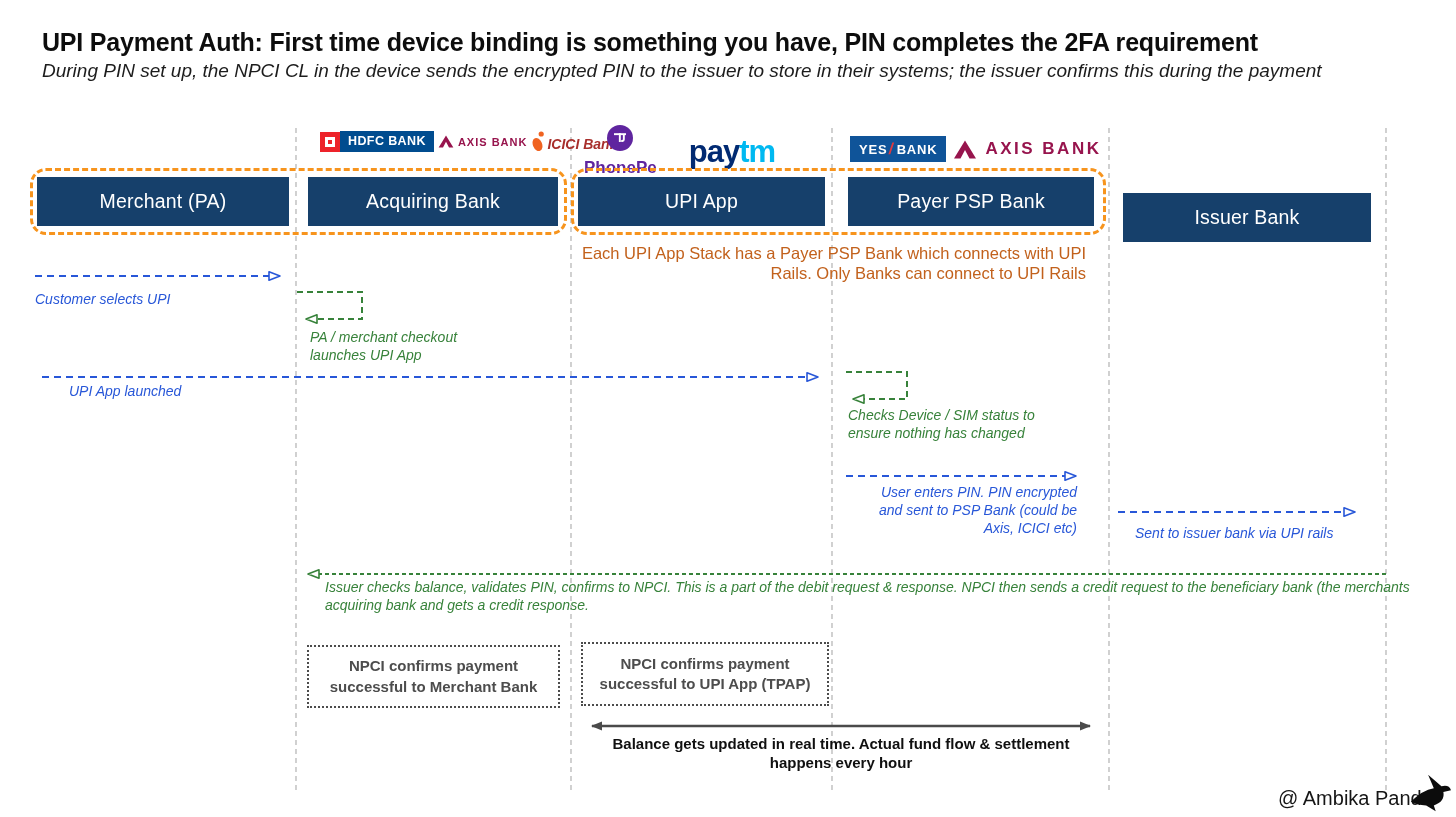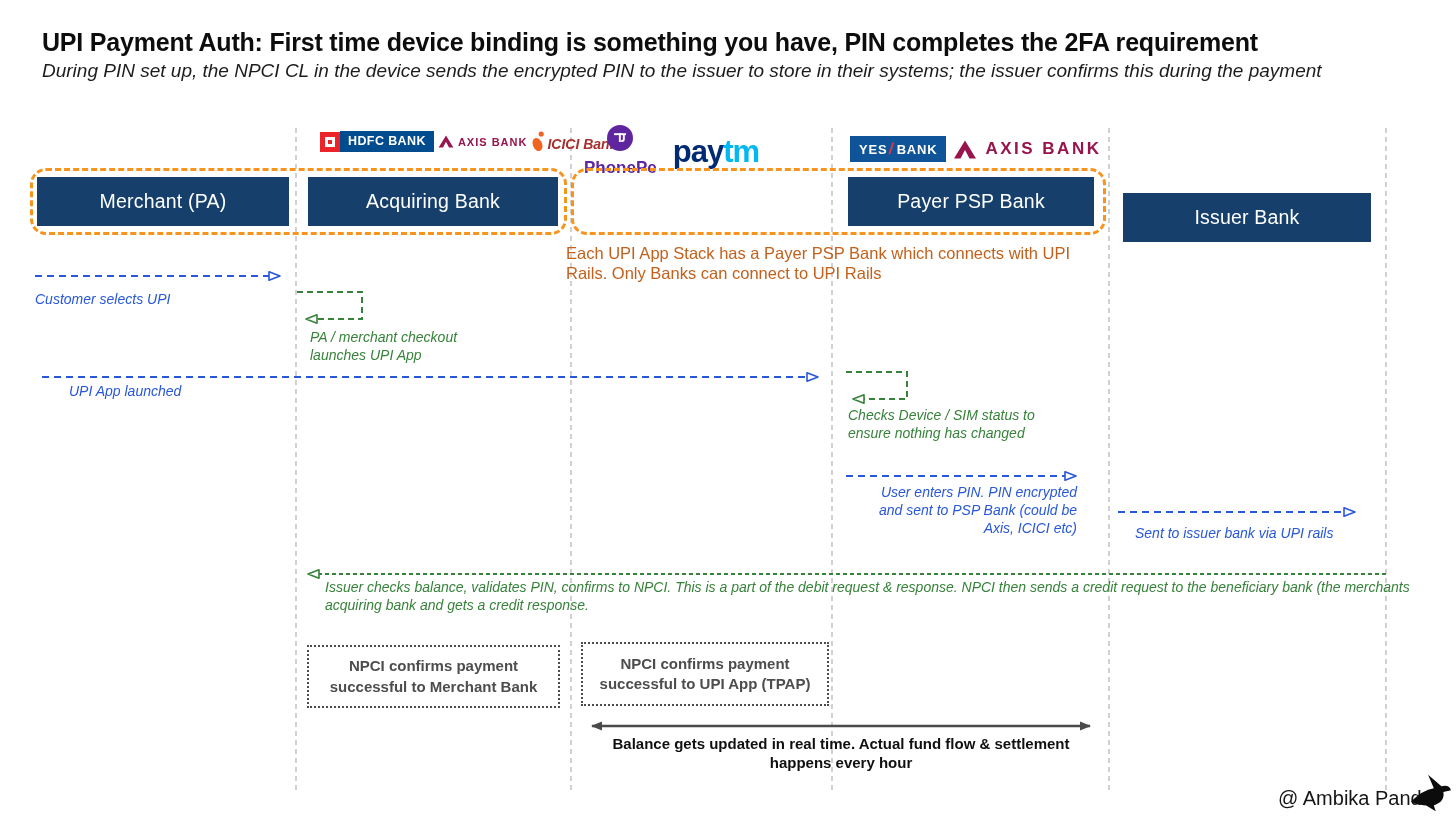--- a/index.html
+++ b/index.html
@@ -25,41 +25,41 @@
   .hdfc-mark { width:20px; height:20px; background:var(--hdfc_red,#ed232a); display:flex; align-items:center; justify-content:center; }
   .hdfc-mark-mid { width:10px; height:10px; background:#fff; display:flex; align-items:center; justify-content:center; }
   .hdfc-mark-core { width:4px; height:4px; background:var(--hdfc_red,#ed232a); }
   .hdfc-text { background:var(--hdfc_navy,#004c8f); color:#fff; font-weight:bold; font-size:12.5px; padding:3px 8px 4px 8px; letter-spacing:0.4px; }
   .axis-sm { display:flex; align-items:center; gap:4px; color:var(--axis_maroon,#97144d); font-weight:bold; font-size:11px; letter-spacing:1px; }
   .icici { display:flex; align-items:flex-end; gap:2px; color:#a82f2c; font-weight:bold; font-style:italic; font-size:14px; }
   .phonepe { display:flex; align-items:center; gap:7px;flex-direction:column; }
   .phonepe-circle { width:26px; height:26px; border-radius:50%; background:var(--phonepe_purple,#5f259f); display:flex; align-items:center; justify-content:center; }
   .phonepe-text { color:var(--phonepe_purple,#5f259f); font-weight:bold; font-size:17px; }
   .paytm { font-size:31px; font-weight:bold; letter-spacing:-1px; line-height:1; }
-  .paytm .pay { color:var(--paytm_navy,#012a72); }
+  .paytm .pay { color:var(--paytm_navy,#012a72);margin-left:16px; }
   .paytm .tm  { color:var(--paytm_cyan,#00b9f1); }
   .yesbank { background:var(--yes_blue,#0f5499); color:#fff; font-weight:bold; font-size:13px; padding:4px 9px; display:flex; align-items:center; letter-spacing:0.8px; }
   .yes-slash { color:#e03a3e; font-weight:bold; font-size:16px; margin:0 2px; transform:skewX(-8deg); }
   .axis-lg { display:flex; align-items:center; gap:8px; color:var(--axis_maroon,#97144d); font-weight:bold; font-size:17px; letter-spacing:2.5px; }
   
   .group { position:absolute; top:168px; height:67px; border:3px dashed var(--orange_dash,#f7941d); border-radius:16px; box-sizing:border-box; }
   .group-1 { left:30px;  width:537px; }
   .group-2 { left:571px; width:535px; }
   .lane-box {
     position:absolute; top:177px; height:49px; background:var(--navy,#16406b);
     color:#fff; display:flex; align-items:center; justify-content:center;
     font-size:19.5px; letter-spacing:0.2px;
   }
   .lane-1 { left:37px;   width:252px; }
   .lane-2 { left:308px;  width:250px; }
   .lane-3 { left:578px;  width:247px; }
   .lane-4 { left:848px;  width:246px; }
   .lane-5 { left:1123px; width:248px;margin-top:16px; }
   .group-note {
-    position:absolute; left:566px; top:243px; width:520px; text-align:left;
+    position:absolute; left:566px; top:243px; width:520px; text-align:right;
     color:var(--orange_text,#c2611c); font-size:16.5px; line-height:1.22;
   }
   
   .lines { position:absolute; left:0; top:0; pointer-events:none; }
   .lifeline { stroke:var(--lifeline_gray,#b8b8b8); stroke-width:1.3; stroke-dasharray:5 4; }
   .msg-blue { stroke:var(--blue,#2857d8); stroke-width:2; stroke-dasharray:7 5; fill:none; }
   .msg-green { stroke:var(--green,#37823a); stroke-width:2; stroke-dasharray:6 4; fill:none; }
   .msg-green-long { stroke:var(--green,#37823a); stroke-width:1.8; stroke-dasharray:4 3; fill:none; }
   .dbl-arrow { stroke:var(--gray_dark,#4a4a4a); stroke-width:2.4; }
   
@@ -178,20 +178,21 @@
         </svg>
       <span>AXIS BANK</span>
     </div>
   </div>
 
   <div class="group group-1"></div>
   <div class="group group-2"></div>
 
   <div class="lane-box lane-1">Merchant (PA)</div>
   <div class="lane-box lane-2">Acquiring Bank</div>
+  <div class="lane-box lane-3">UPI App</div>
   <div class="lane-box lane-4">Payer PSP Bank</div>
   <div class="lane-box lane-5">Issuer Bank</div>
 
   <div class="group-note">Each UPI App Stack has a Payer PSP Bank which connects with UPI Rails. Only Banks can connect to UPI Rails</div>
 
   <div class="lbl lbl-blue lbl-customer">Customer selects UPI</div>
   <div class="lbl lbl-green lbl-pa">PA / merchant checkout launches UPI App</div>
   <div class="lbl lbl-blue lbl-launched">UPI App launched</div>
   <div class="lbl lbl-green lbl-checks">Checks Device / SIM status to ensure nothing has changed</div>
   <div class="lbl lbl-blue lbl-pin">User enters PIN. PIN encrypted and sent to PSP Bank (could be Axis, ICICI etc)</div>

